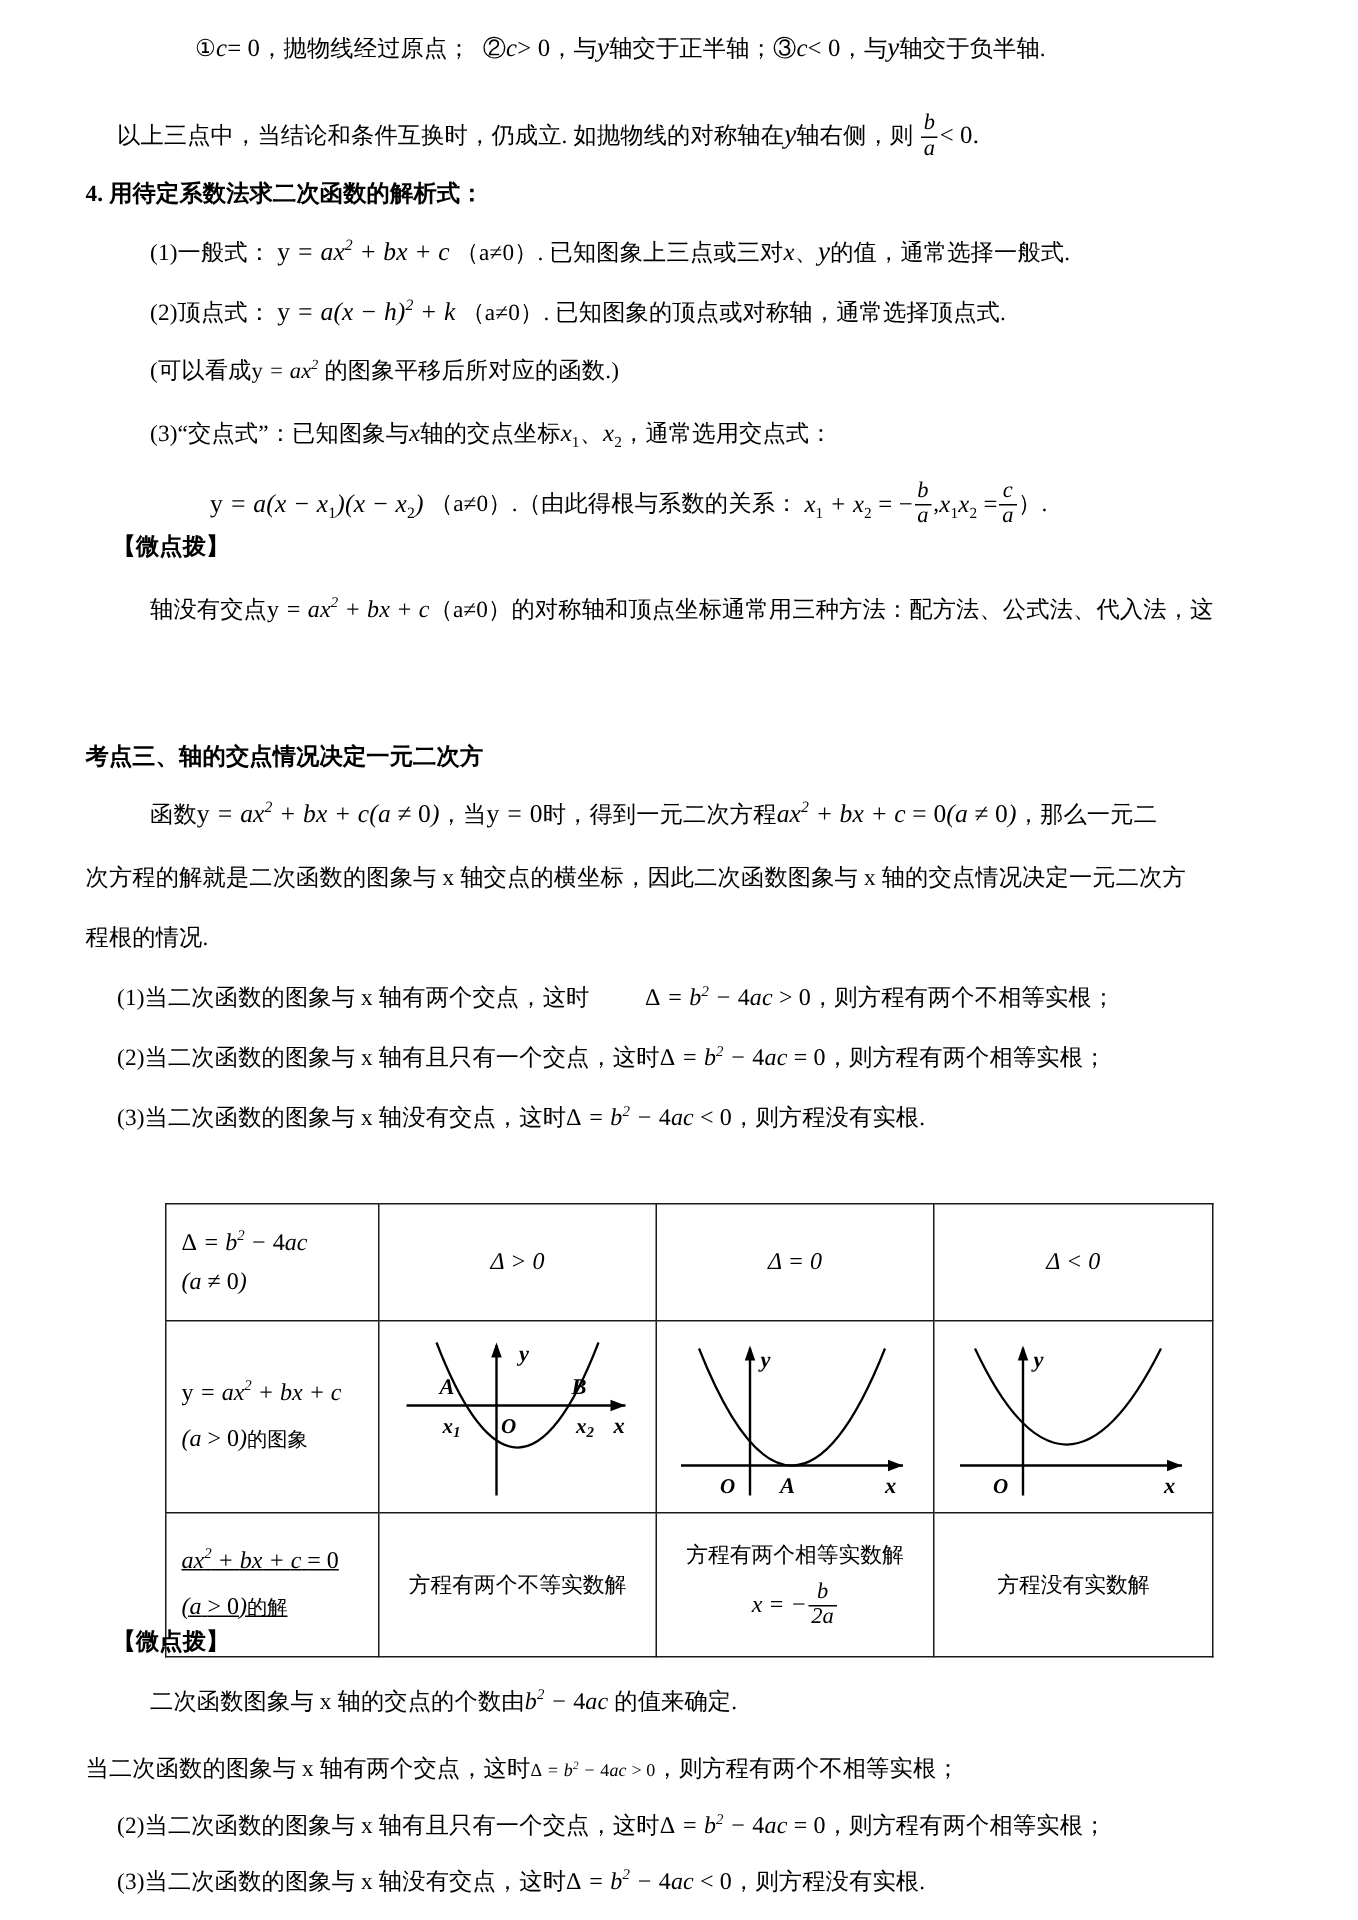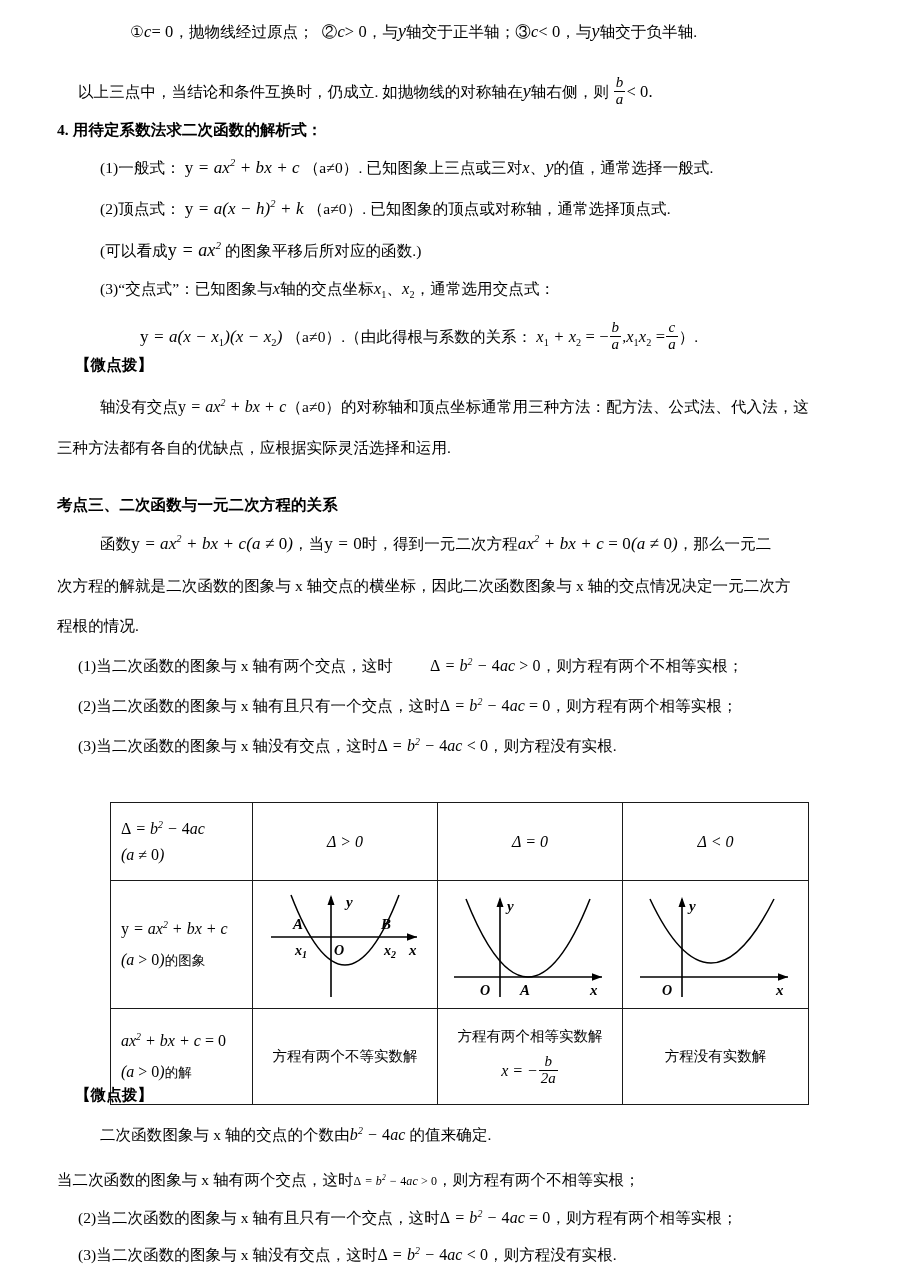--- a/index.html
+++ b/index.html
@@ -95,40 +95,39 @@
 
   <div class="line" style="left:100px; top:158px;">
     <span class="cn">(1)一般式：</span>&nbsp;<span class="m" style="font-size:17px;"><span class="mu">y</span> = <i>ax</i><sup class="ex">2</sup> + <i>bx</i> + <i>c</i></span>&nbsp;<span class="cn">（a≠0）</span><span class="cn">. 已知图象上三点或三对</span><span class="m">x</span><span class="cn">、</span><span class="m" style="font-size:18px;">y</span><span class="cn">的值，通常选择一般式.</span>
   </div>
 
   <div class="line" style="left:100px; top:199px;">
     <span class="cn">(2)顶点式：</span>&nbsp;<span class="m" style="font-size:17px;"><span class="mu">y</span> = <i>a</i>(<i>x</i> − <i>h</i>)<sup class="ex">2</sup> + <i>k</i></span>&nbsp;<span class="cn">（a≠0）</span><span class="cn">. 已知图象的顶点或对称轴，通常选择顶点式.</span>
   </div>
 
   <div class="line" style="left:100px; top:240px;">
-    <span class="cn">(可以看成</span><span class="m" style="font-size:18px;text-align:right;"><span class="mu">y</span> = <i>ax</i><sup class="ex">2</sup></span>&nbsp;<span class="cn">的图象平移后所对应的函数.)</span>
+    <span class="cn">(可以看成</span><span class="m" style="font-size:15px;text-align:right;"><span class="mu">y</span> = <i>ax</i><sup class="ex">2</sup></span>&nbsp;<span class="cn">的图象平移后所对应的函数.)</span>
   </div>
 
   <div class="line" style="left:100px; top:281px;">
     <span class="cn">(3)“交点式”：已知图象与</span><span class="m">x</span><span class="cn">轴的交点坐标</span><span class="m"><i>x</i><sub class="ix">1</sub></span><span class="cn">、</span><span class="m"><i>x</i><sub class="ix">2</sub></span><span class="cn">，通常选用交点式：</span>
   </div>
 
   <div class="line" style="left:140px; top:320px;">
     <span class="m" style="font-size:17px;"><span class="mu">y</span> = <i>a</i>(<i>x</i> − <i>x</i><sub class="ix">1</sub>)(<i>x</i> − <i>x</i><sub class="ix">2</sub>)</span>&nbsp;<span class="cn">（a≠0）</span><span class="cn">.（由此得根与系数的关系：</span>&nbsp;<span class="m"><i>x</i><sub class="ix">1</sub> + <i>x</i><sub class="ix">2</sub> <span class="mu">= −</span></span><span class="frac"><span class="num">b</span><span class="den">a</span></span><span class="mu">,</span><span class="m"><i>x</i><sub class="ix">1</sub><i>x</i><sub class="ix">2</sub> <span class="mu">=</span></span><span class="frac"><span class="num">c</span><span class="den">a</span></span><span class="cn">）.</span>
   </div>
 
   <div class="line cn bold" style="left:75px; top:357px; font-size:15.5px;">【微点拨】</div>
 
   <div class="line" style="left:100px; top:398px;">
     <span class="cn">轴没有交点</span><span class="m" style="font-size:16px;"><span class="mu">y</span> = <i>ax</i><sup class="ex">2</sup> + <i>bx</i> + <i>c</i></span><span class="cn">（a≠0）</span><span class="cn">的对称轴和顶点坐标通常用三种方法：配方法、公式法、代入法，这</span>
   </div>
 
-  <div class="line cn" style="left:57px; top:440px;">三种方法都有各自的优缺点，应根据实际灵活选择和运用.</div>
-
-  <div class="line cn bold" style="left:57px; top:497px; font-size:15.5px;">考点三、二次函数与一元二次方程的关系</div>
+
+  <div class="line cn bold" style="left:57px; top:497px; font-size:15.5px;">考点三、轴的交点情况决定一元二次方</div>
 
   <div class="line" style="left:100px; top:534px;">
     <span class="cn">函数</span><span class="m" style="font-size:17px;"><span class="mu">y</span> = <i>ax</i><sup class="ex">2</sup> + <i>bx</i> + <i>c</i>(<i>a</i> <span class="mu">≠ 0</span>)</span><span class="cn">，当</span><span class="m" style="font-size:17px;"><span class="mu">y</span> = <span class="mu">0</span></span><span class="cn">时，得到一元二次方程</span><span class="m" style="font-size:17px;"><i>ax</i><sup class="ex">2</sup> + <i>bx</i> + <i>c</i> <span class="mu">= 0</span>(<i>a</i> <span class="mu">≠ 0</span>)</span><span class="cn">，那么一元二</span>
   </div>
 
   <div class="line cn" style="left:57px; top:578px;">次方程的解就是二次函数的图象与 x 轴交点的横坐标，因此二次函数图象与 x 轴的交点情况决定一元二次方</div>
   <div class="line cn" style="left:57px; top:618px;">程根的情况.</div>
 
   <div class="line" style="left:78px; top:657px;">
     <span class="cn">(1)当二次函数的图象与 x 轴有两个交点，这时</span><span class="m" style="font-size:16px;margin-left:37px;"><span class="mu">Δ</span> = <i>b</i><sup class="ex">2</sup> − <span class="mu">4</span><i>ac</i> <span class="mu">&gt; 0</span></span><span class="cn">，则方程有两个不相等实根；</span>
@@ -223,21 +222,21 @@
           <path d="M 20 14 Q 80 142 144 14" fill="none" stroke="#000" stroke-width="1.5"></path>
           <text x="59" y="26" font-family="Liberation Serif, serif" font-size="15" font-style="italic" font-weight="bold">y</text>
           <text x="146" y="110" font-family="Liberation Serif, serif" font-size="15" font-style="italic" font-weight="bold">x</text>
           <text x="32" y="110" font-family="Liberation Serif, serif" font-size="14" font-style="italic" font-weight="bold">O</text>
         </svg>
       </td>
     </tr>
 
     <tr style="height:96px;">
       <td class="lead">
-        <div style="line-height:1.9;">
+        <div style="line-height:1.9;text-decoration:underline;">
           <div class="m" style="font-size:16px;"><i>ax</i><sup class="ex">2</sup> + <i>bx</i> + <i>c</i> <span class="mu">= 0</span></div>
           <div><span class="m" style="font-size:16px;">(<i>a</i> <span class="mu">&gt; 0</span>)</span><span class="cn tiny">的解</span></div>
         </div>
       </td>
       <td>
         <span class="cn" style="font-size:14.5px;">方程有两个不等实数解</span>
       </td>
       <td>
         <div class="cn" style="font-size:14.5px; margin-bottom:8px;">方程有两个相等实数解</div>
         <div><span class="m" style="font-size:16px;">x = −</span><span class="frac" style="font-size:15px;"><span class="num">b</span><span class="den">2a</span></span></div>

